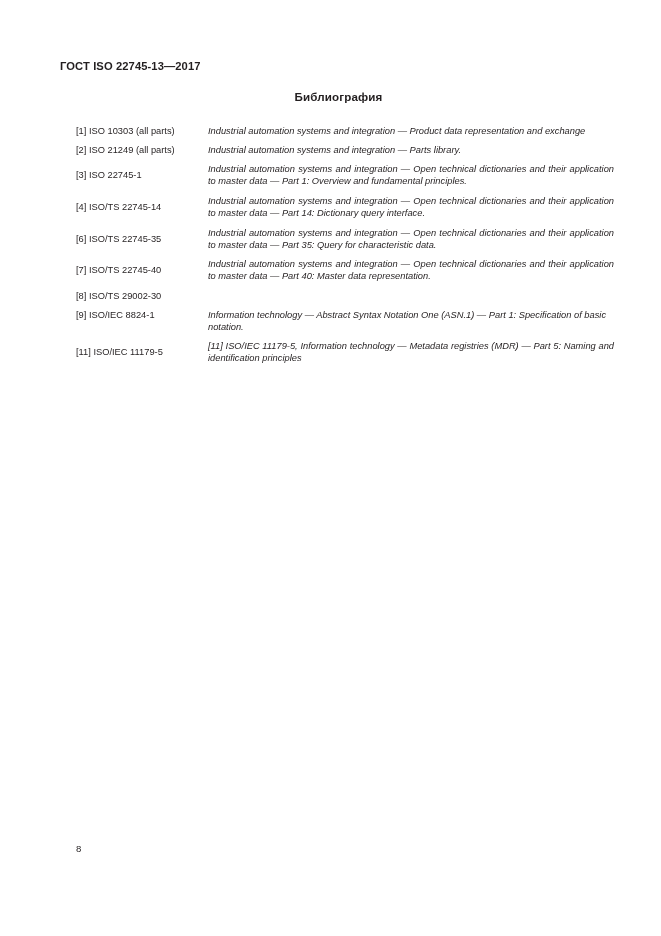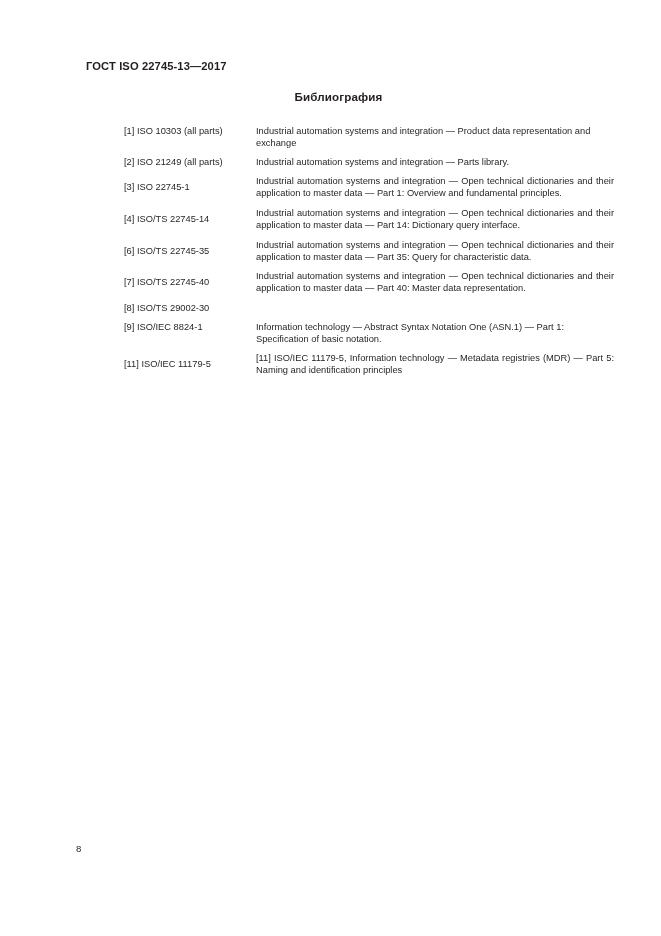--- a/index.html
+++ b/index.html
@@ -21,21 +21,21 @@
   .page {
     position: relative;
     width: 661px;
     height: 936px;
     box-sizing: border-box;
   }
 
   
   .running-head {
     position: absolute;
-    left: 86px;
+    left: 60px;
     top: 60px;
     font-size: 11.2px;
     font-weight: bold;
     letter-spacing: 0.1px;
     white-space: nowrap;
   }
 
   
   .section-title {
     position: absolute;
@@ -57,21 +57,20 @@
     top: 125px;
     width: 538px;
   }
 
   .biblio-entry {
     display: flex;
     align-items: flex-start;
     font-size: 9.3px;
     line-height: 12.1px;
     margin-bottom: 7px;
-    margin-left: 48px;
   }
   .biblio-entry.tight {
     margin-bottom: 7px;
   }
   .biblio-entry.loose {
     margin-bottom: 7.5px;
     align-items: center;
   }
 
   .entry-ref {
@@ -79,20 +78,21 @@
     width: 132px;
     white-space: nowrap;
     padding-top: 0;
   }
 
   .entry-desc {
     flex: 1 1 auto;
     text-align: justify;
     text-justify: inter-word;
     hyphens: none;
+    font-style: italic;
   }
   
   .entry-desc.ragged {
     text-align: left;
   }
 
   
   .folio {
     position: absolute;
     left: 76px;

